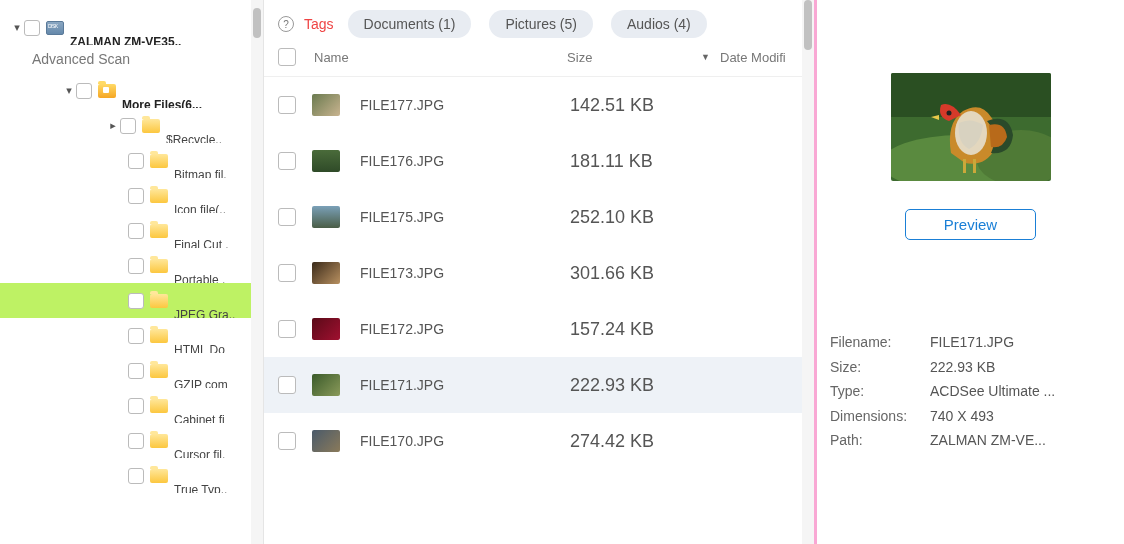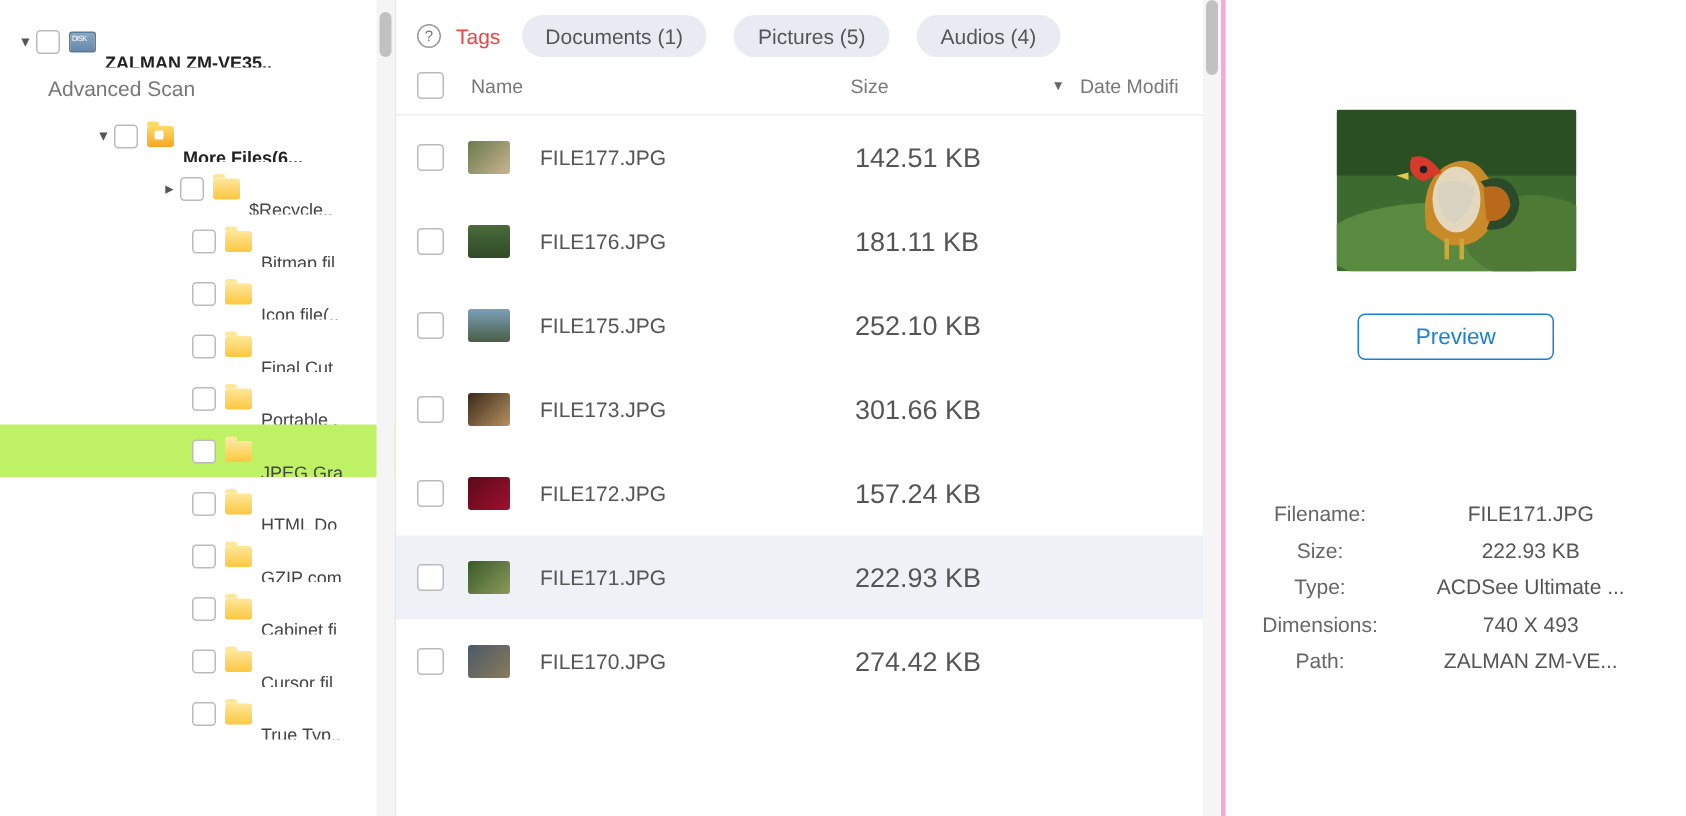--- a/index.html
+++ b/index.html
@@ -59,21 +59,21 @@
     .th-4{background:linear-gradient(135deg,#3a2a1a,#b89060);}
     .th-5{background:linear-gradient(135deg,#5a0a18,#a01030);}
     .th-6{background:linear-gradient(135deg,#3a5a2a,#8a9a5a);}
     .th-7{background:linear-gradient(135deg,#4a5a6a,#8a7a5a);}
     
     
     .preview-pane { width:310px; height:100%; border-left:3px solid #f9a8d4; padding:13px; display:flex; flex-direction:column; align-items:center; }
     .preview-img { width:160px; height:108px; border-radius:2px; margin-top:60px; margin-bottom:28px; overflow:hidden; }
     .preview-btn { border:1.5px solid #1a7fd6; color:#1a7fd6; background:#fff; padding:6px 38px; border-radius:5px; font-size:15px; font-weight:500; cursor:pointer; margin-bottom:90px;}
     .meta { width:100%; font-size:14px; color:#555; line-height:1.75;}
-    .meta-row { display:flex;text-align:center; }
+    .meta-row { display:flex; }
     .meta-k { width:100px; color:#666;}
     .meta-v { flex:1; white-space:nowrap; overflow:hidden;}
   </style>
 </head>
 <body>
 
 <div class="sidebar">
   <div class="tree-row">
     <span class="tree-chevron">▾</span>
     <span class="tree-chk"></span>

